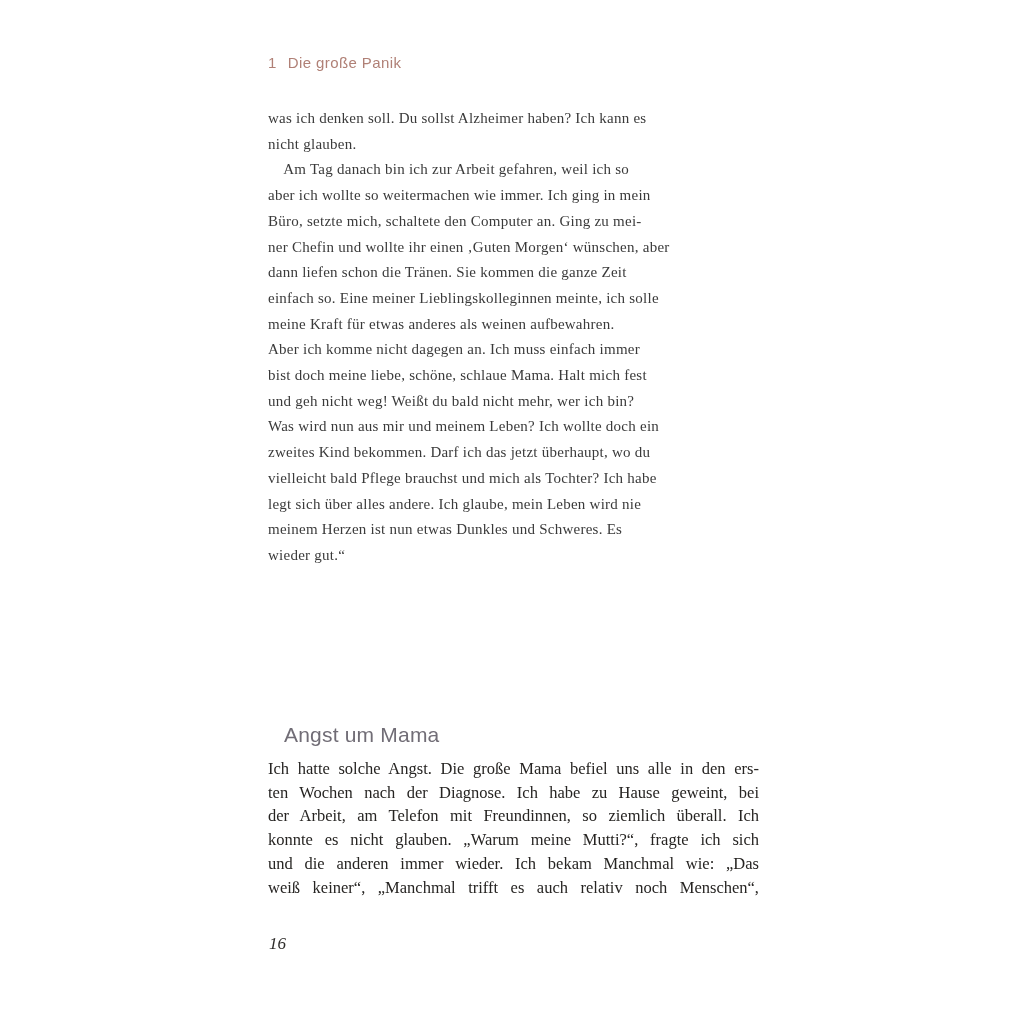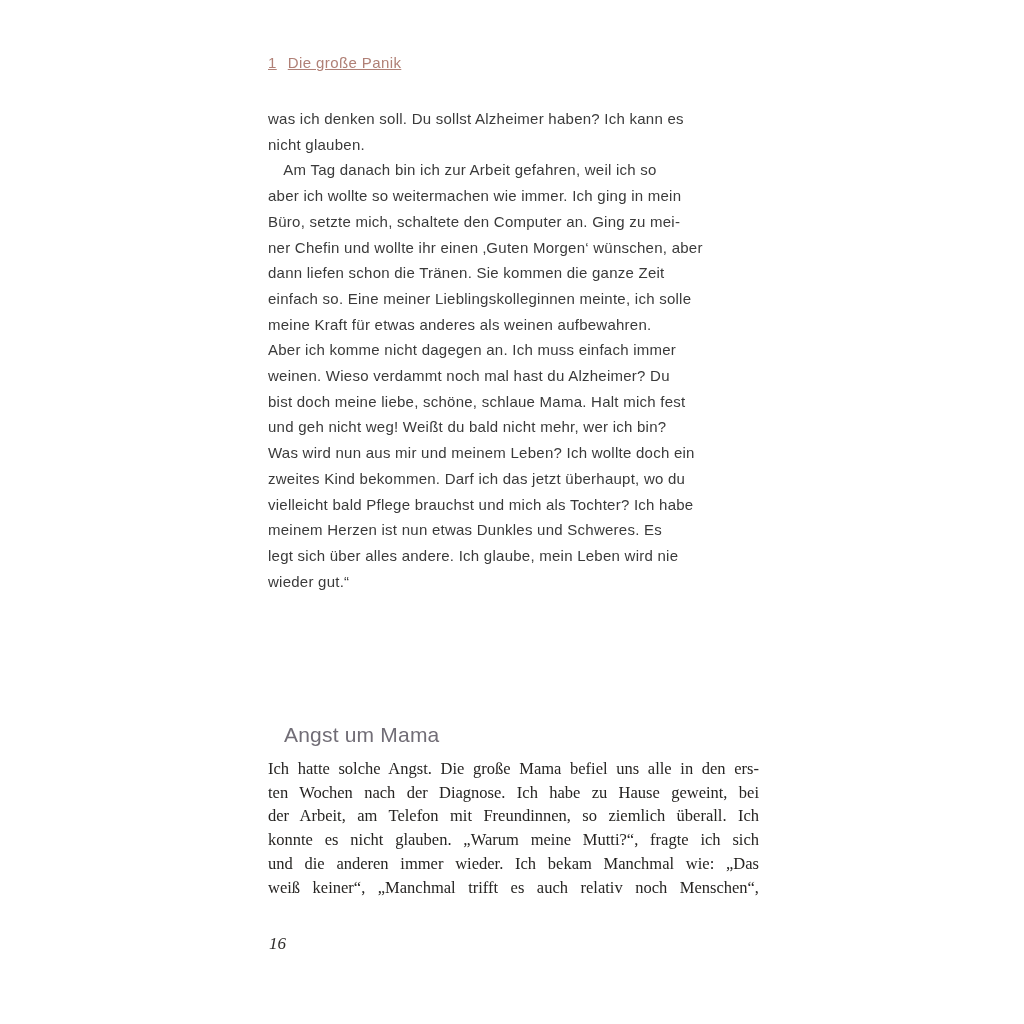--- a/index.html
+++ b/index.html
@@ -18,30 +18,29 @@
   
   .running-header {
     position: absolute;
     left: 268px;
     top: 54px;
     font-family: "Liberation Sans", sans-serif;
     font-size: 15px;
     letter-spacing: 0.4px;
     color: #b08076;
     white-space: nowrap;
-    text-decoration: underline;
   }
   .running-header .chap-no { margin-right: 11px; }
 
   
   .handwriting {
     position: absolute;
     left: 268px;
     top: 106px;
-    font-family: Liberation Sans, sans-serif;
+    font-family: Liberation Serif, serif;
     font-size: 15px;
     line-height: 25.7px;
     letter-spacing: 0.25px;
     color: #3a3a3a;
   }
   .handwriting .hand-line { white-space: nowrap; }
 
   
   .section-heading {
     position: absolute;
@@ -96,28 +95,27 @@
     <div class="hand-line">was ich denken soll. Du sollst Alzheimer haben? Ich kann es</div>
     <div class="hand-line">nicht glauben.</div>
     <div class="hand-line"> Am Tag danach bin ich zur Arbeit gefahren, weil ich so</div>
     <div class="hand-line">aber ich wollte so weitermachen wie immer. Ich ging in mein</div>
     <div class="hand-line">Büro, setzte mich, schaltete den Computer an. Ging zu mei-</div>
     <div class="hand-line">ner Chefin und wollte ihr einen ‚Guten Morgen‘ wünschen, aber</div>
     <div class="hand-line">dann liefen schon die Tränen. Sie kommen die ganze Zeit</div>
     <div class="hand-line">einfach so. Eine meiner Lieblingskolleginnen meinte, ich solle</div>
     <div class="hand-line">meine Kraft für etwas anderes als weinen aufbewahren.</div>
     <div class="hand-line">Aber ich komme nicht dagegen an. Ich muss einfach immer</div>
-    <div class="hand-line">weinen. Wieso verdammt noch mal hast du Alzheimer? Du</div>
     <div class="hand-line">bist doch meine liebe, schöne, schlaue Mama. Halt mich fest</div>
     <div class="hand-line">und geh nicht weg! Weißt du bald nicht mehr, wer ich bin?</div>
     <div class="hand-line">Was wird nun aus mir und meinem Leben? Ich wollte doch ein</div>
     <div class="hand-line">zweites Kind bekommen. Darf ich das jetzt überhaupt, wo du</div>
     <div class="hand-line">vielleicht bald Pflege brauchst und mich als Tochter? Ich habe</div>
+    <div class="hand-line">legt sich über alles andere. Ich glaube, mein Leben wird nie</div>
     <div class="hand-line">meinem Herzen ist nun etwas Dunkles und Schweres. Es</div>
-    <div class="hand-line">legt sich über alles andere. Ich glaube, mein Leben wird nie</div>
     <div class="hand-line">wieder gut.“</div>
   </div>
 
   <h2 class="section-heading" style="margin:16px">Angst um Mama</h2>
 
   <div class="body-paragraph">
     <div class="body-line">Ich hatte solche Angst. Die große Mama befiel uns alle in den ers-</div>
     <div class="body-line">ten Wochen nach der Diagnose. Ich habe zu Hause geweint, bei</div>
     <div class="body-line">der Arbeit, am Telefon mit Freundinnen, so ziemlich überall. Ich</div>
     <div class="body-line">konnte es nicht glauben. „Warum meine Mutti?“, fragte ich sich</div>

